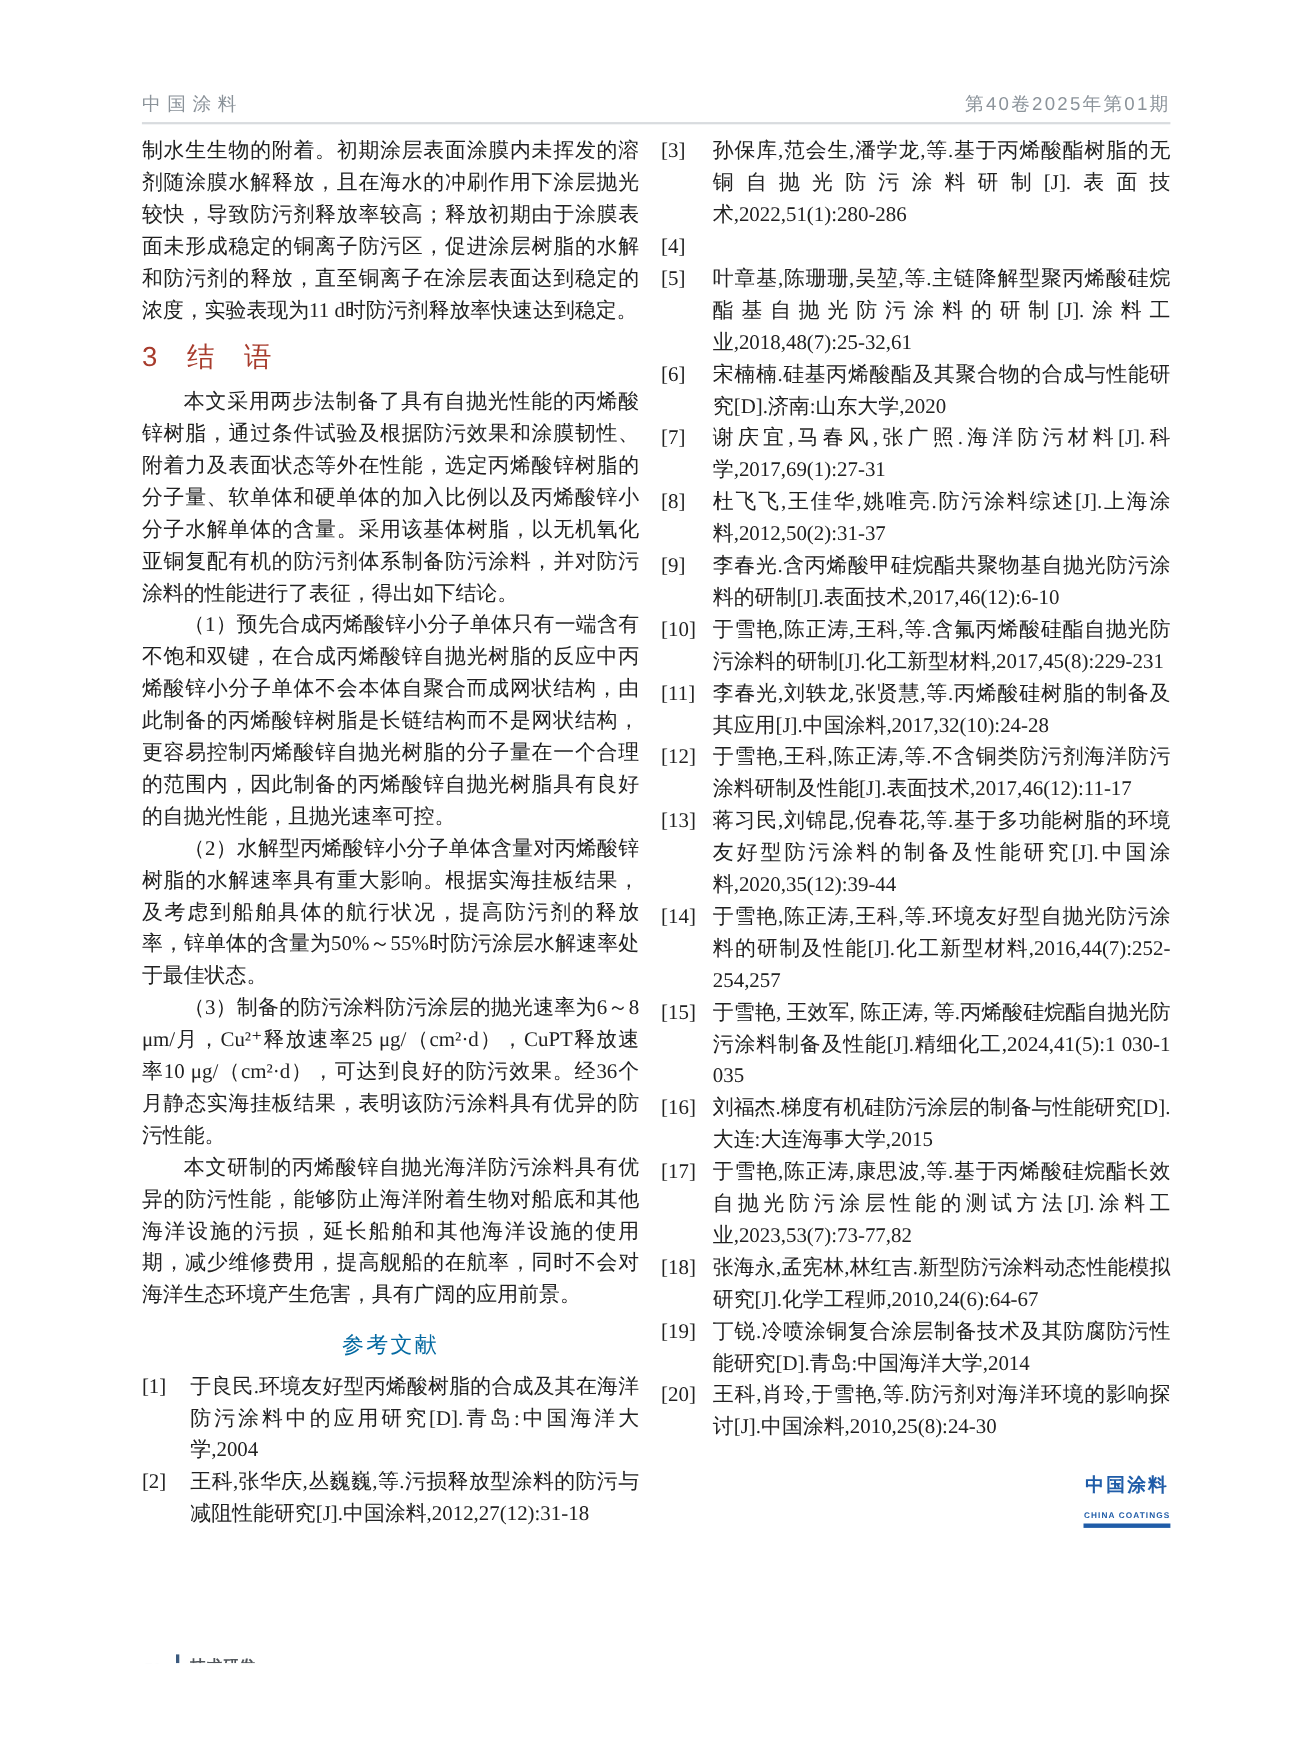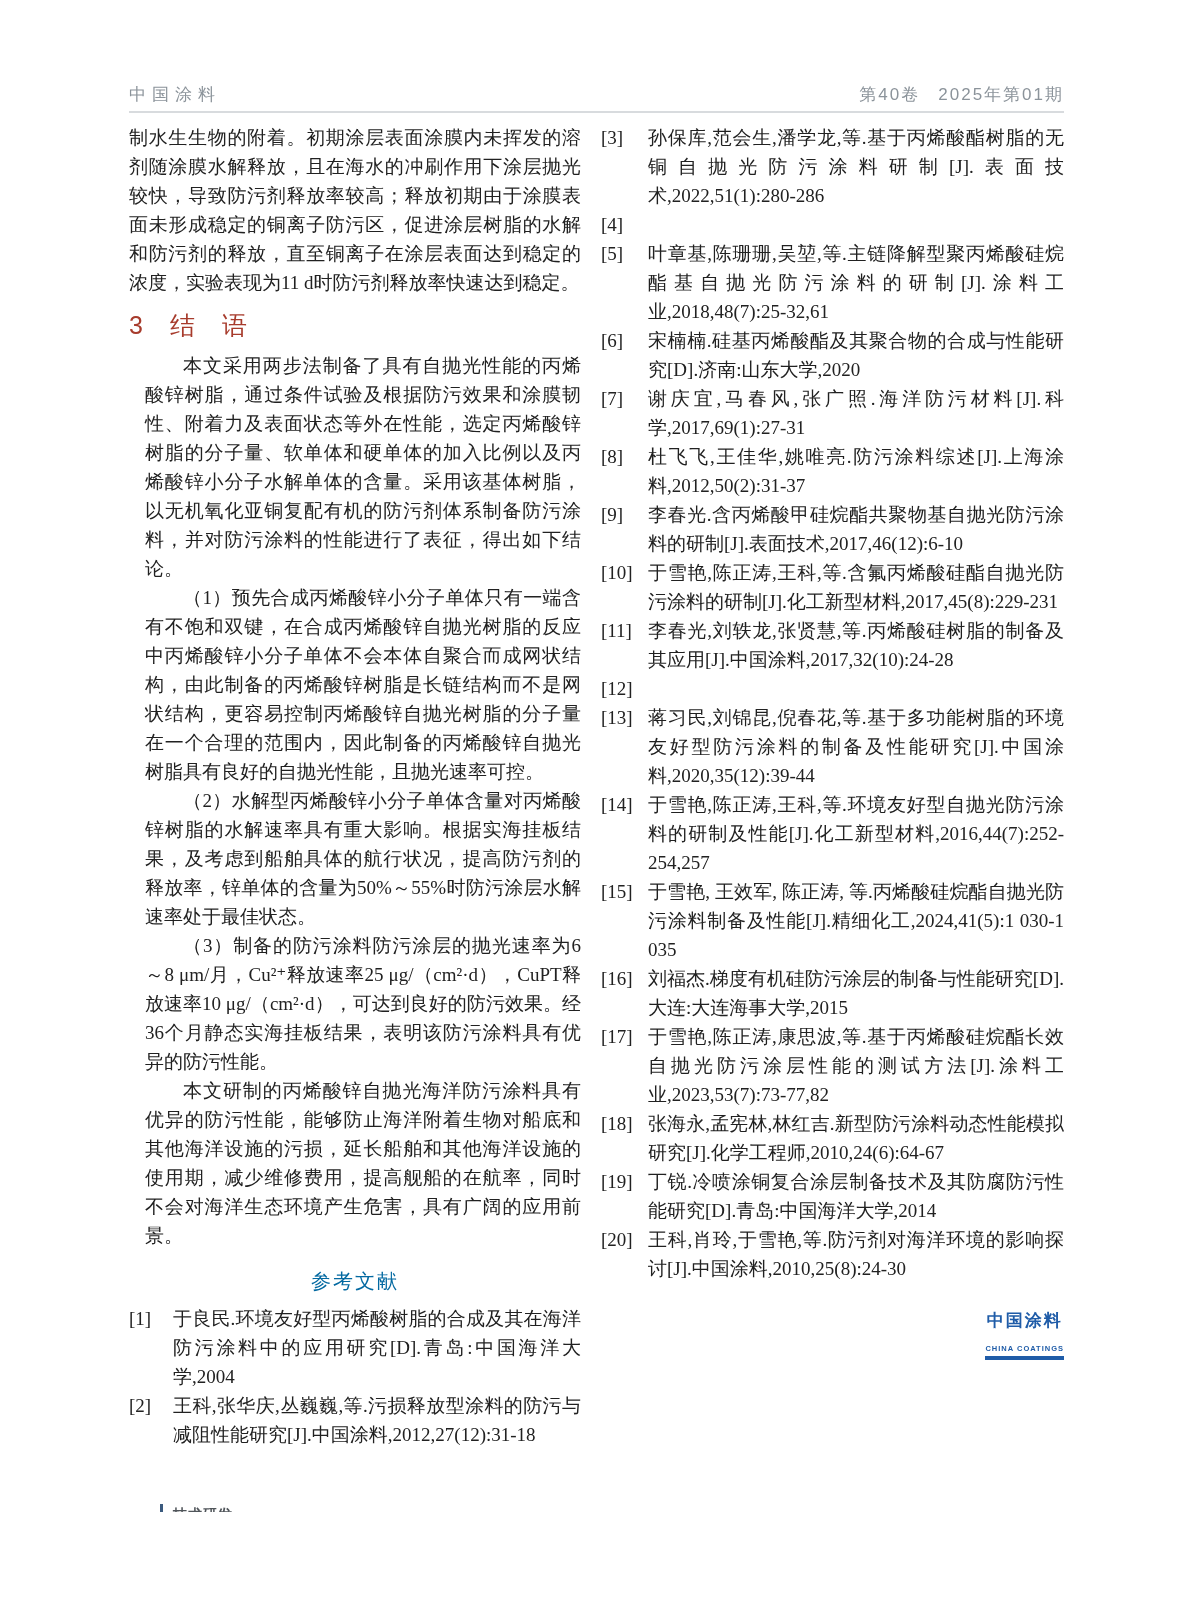--- a/index.html
+++ b/index.html
@@ -19,35 +19,35 @@
     top:83px;
     width:935px;
     display:flex;
     justify-content:space-between;
     align-items:flex-end;
     font-family:"Liberation Sans","DejaVu Sans",sans-serif;
     color:#8b939a;
     font-size:17px;
   }
   .journal{letter-spacing:6px;}
-  .issue-info{display:flex;gap:18px;letter-spacing:2px;}
+  .issue-info{display:flex;letter-spacing:2px;}
   .header-rule{
     position:absolute;
     left:129px;
     top:111px;
     width:935px;
     height:2px;
     background:#d8dbde;
   }
   
   .col{position:absolute;top:123px;font-size:19px;line-height:29px;}
   .col-left{left:129px;width:452px;}
   .col-right{left:601px;width:463px;}
   .para{margin:0;text-align:justify;}
-  .indent{text-indent:38px;margin-left:16px;}
+  .indent{text-indent:38px;}
   h2.section{
     font-family:"Liberation Sans","DejaVu Sans",sans-serif;
     font-weight:normal;
     color:#a73b2c;
     font-size:25px;
     line-height:34px;
     margin:11px 0 9px 0;
     letter-spacing:1px;
   }
   .refs-heading{
@@ -162,20 +162,21 @@
     <div class="ref">
       <span class="ref-num">[10]</span>
       <span class="ref-text">于雪艳,陈正涛,王科,等.含氟丙烯酸硅酯自抛光防污涂料的研制[J].化工新型材料,2017,45(8):229-231</span>
     </div>
     <div class="ref">
       <span class="ref-num">[11]</span>
       <span class="ref-text">李春光,刘轶龙,张贤慧,等.丙烯酸硅树脂的制备及其应用[J].中国涂料,2017,32(10):24-28</span>
     </div>
     <div class="ref">
       <span class="ref-num">[12]</span>
+      <span class="ref-text">于雪艳,王科,陈正涛,等.不含铜类防污剂海洋防污涂料研制及性能[J].表面技术,2017,46(12):11-17</span>
     </div>
     <div class="ref">
       <span class="ref-num">[13]</span>
       <span class="ref-text">蒋习民,刘锦昆,倪春花,等.基于多功能树脂的环境友好型防污涂料的制备及性能研究[J].中国涂料,2020,35(12):39-44</span>
     </div>
     <div class="ref">
       <span class="ref-num">[14]</span>
       <span class="ref-text">于雪艳,陈正涛,王科,等.环境友好型自抛光防污涂料的研制及性能[J].化工新型材料,2016,44(7):252-254,257</span>
     </div>
     <div class="ref">

